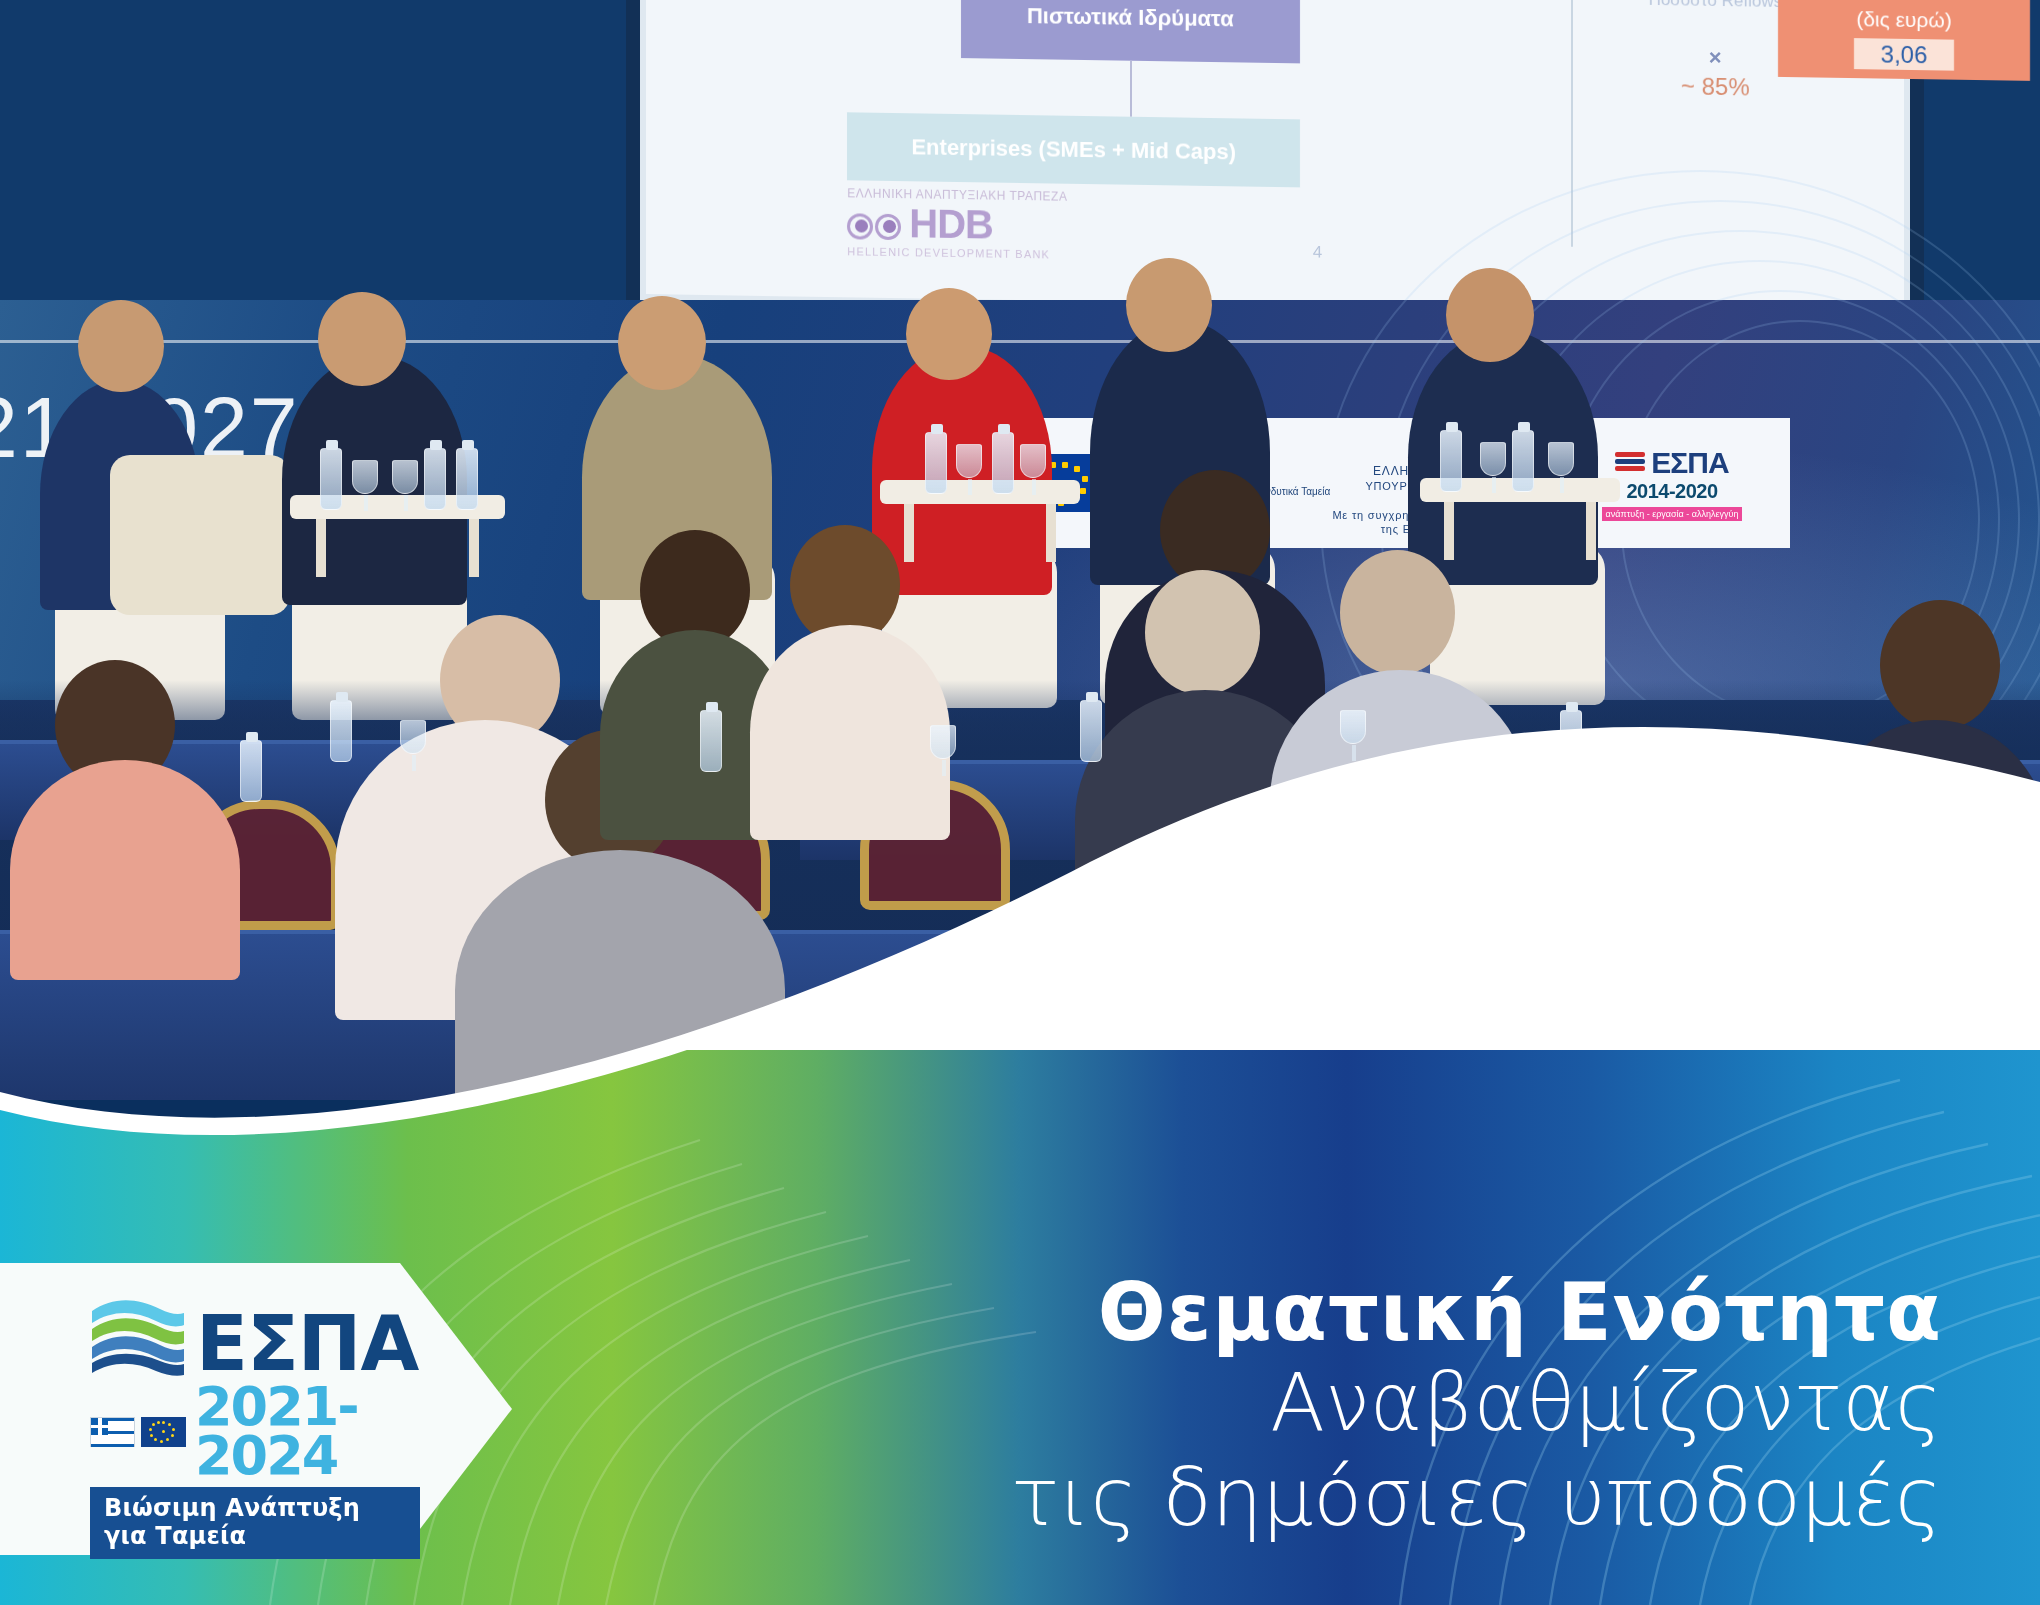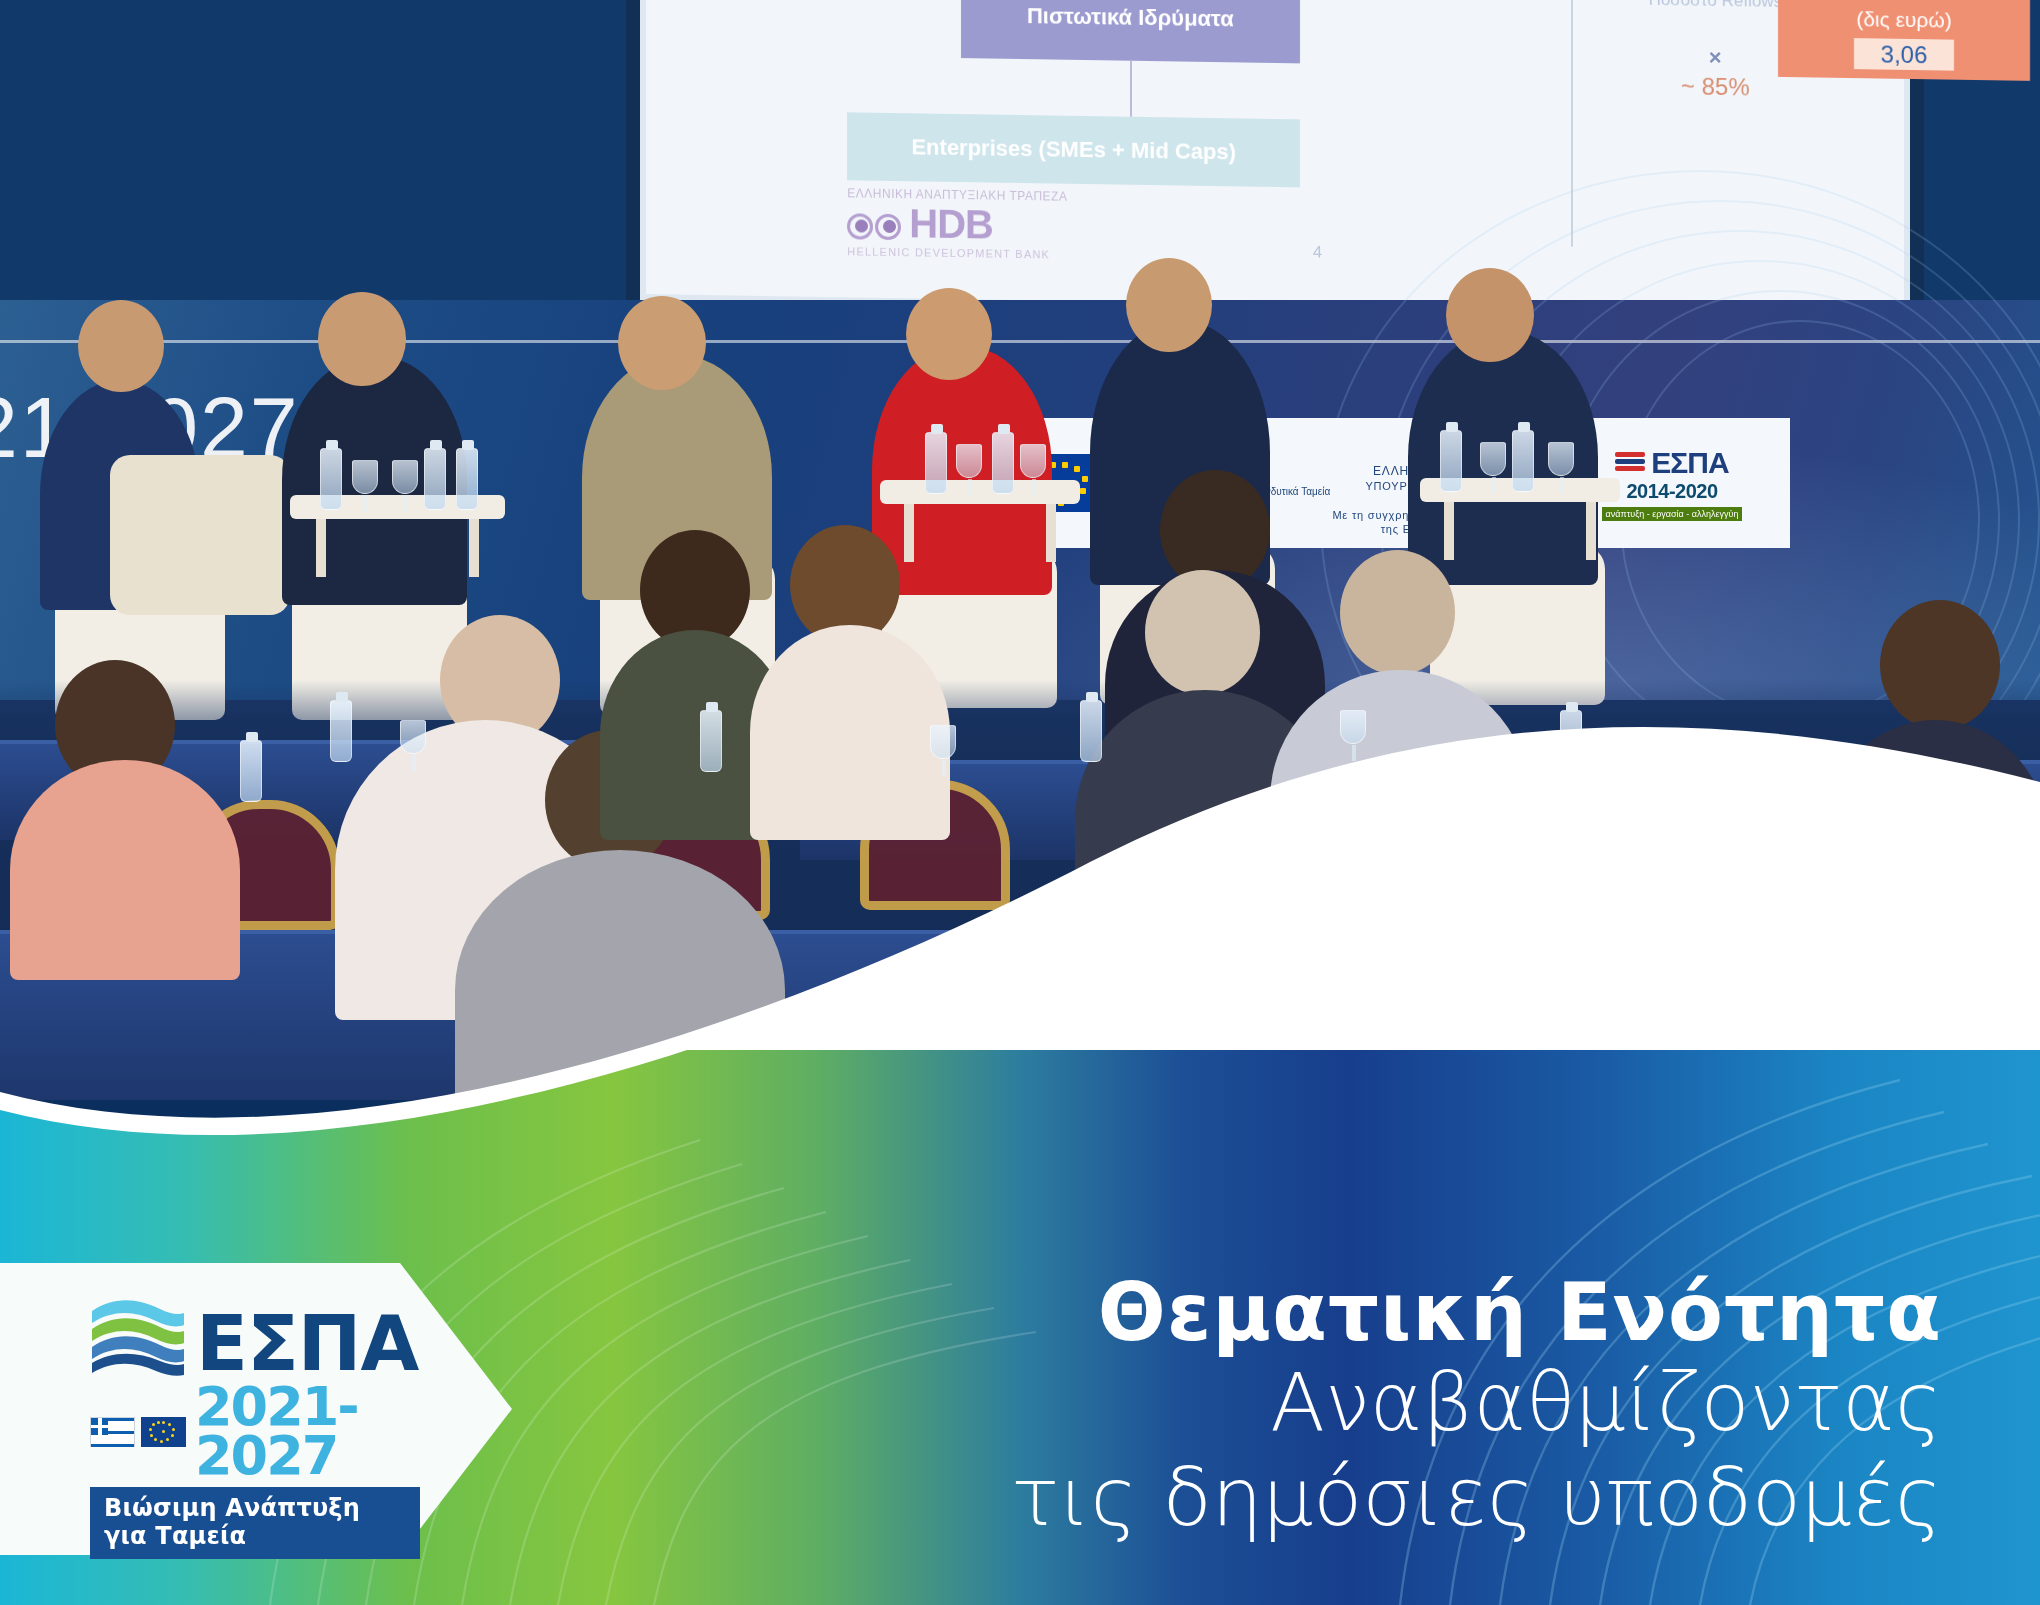--- a/index.html
+++ b/index.html
@@ -134,21 +134,21 @@
   .gr-mid { flex:1; text-align:center; color:#23487f; line-height:1.3; }
   .gr-crest { font-size:26px; color:#2b4e86; }
   .gr-l1{font-size:12px;letter-spacing:.8px;}
   .gr-l2{font-size:11px;letter-spacing:.8px;}
   .espa-wall { width:200px; text-align:center; margin-right:18px; }
   .espa-wall-top{ display:flex;align-items:center;justify-content:center;gap:6px;}
   .espa-bars{display:inline-block;}
   .espa-bars b{display:block;width:30px;height:5px;margin-bottom:2px;border-radius:2px;}
   .espa-wall-name{font-size:30px;font-weight:bold;color:#1d3f7d;letter-spacing:-1px;}
   .espa-wall-yrs{font-size:20px;font-weight:bold;color:#0c4a6e;letter-spacing:-.5px;}
-  .espa-wall-tag{font-size:9px;color:#fff;background:#4d7c0f;padding:2px 4px;display:inline-block;margin-top:2px;}
+  .espa-wall-tag{font-size:9px;color:#fff;background:#ec4899;padding:2px 4px;display:inline-block;margin-top:2px;}
 
   
   .stage-floor {
     position:absolute; left:0; top:700px; width:2040px; height:140px;
     background:linear-gradient(180deg,#1a3566,#12264b);
   }
   .aud-zone {
     position:absolute; left:0; top:680px; width:2040px; height:440px;
     background:linear-gradient(180deg, rgba(20,40,80,0) 0%, #16305c 20%, #132a52 100%);
   }
@@ -514,21 +514,21 @@
             <i style="left:25px;top:21px"></i>
             <i style="left:19px;top:23px"></i>
           <i style="left:13px;top:21px"></i>
             <i style="left:9px;top:17px"></i>
             <i style="left:8px;top:11px"></i>
           <i style="left:11px;top:6px"></i>
             <i style="left:16px;top:4px"></i>
             <i style="left:21px;top:13px"></i>
         </div>
       </div>
-      <div class="years">2021-2027</div>
+      <div class="years">2021-2024</div>
     </div>
 
     <div class="tagline">Βιώσιμη Ανάπτυξη για Ταμεία</div>
   </div>
 
   <div class="title-block">
     <div class="t-line1">Θεματική Ενότητα</div>
     <div class="t-line2">Αναβαθμίζοντας</div>
     <div class="t-line3">τις δημόσιες υποδομές</div>
   </div>

